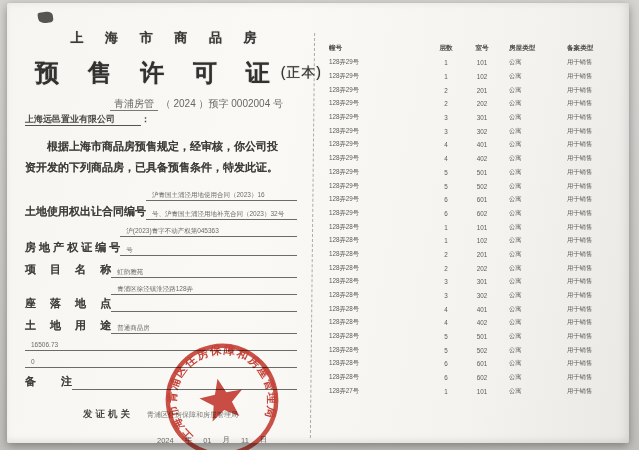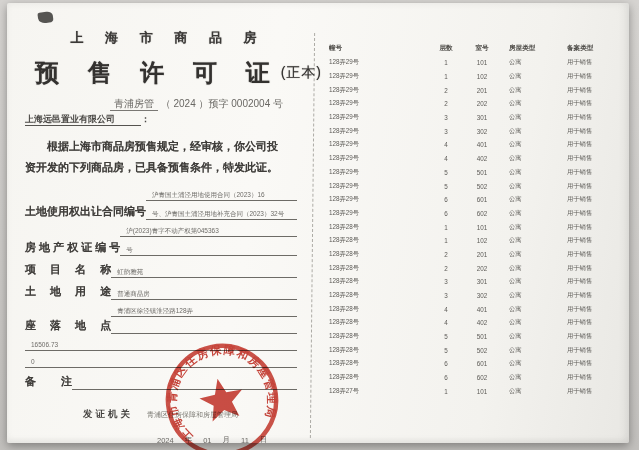--- a/index.html
+++ b/index.html
@@ -125,30 +125,30 @@
               <div class="fval">号</div>
             </div>
           </div>
           <div class="field">
             <span class="flabel">项　 目　 名　 称</span>
             <div class="fvals">
               <div class="fval">虹韵雅苑</div>
             </div>
           </div>
           <div class="field">
-            <span class="flabel">土　 地　 用　 途</span>
-            <div class="fvals">
-              <div class="fval">普通商品房</div>
-            </div>
-          </div>
-          <div class="field">
             <span class="flabel">座　 落　 地　 点</span>
             <div class="fvals">
               <div class="fval">青浦区徐泾镇淮泾路128弄</div>
               <div class="fval"></div>
+            </div>
+          </div>
+          <div class="field">
+            <span class="flabel">土　 地　 用　 途</span>
+            <div class="fvals">
+              <div class="fval">普通商品房</div>
             </div>
           </div>
           <div class="field">
             <div class="fvals">
               <div class="fval">16506.73</div>
             </div>
           </div>
           <div class="field">
             <div class="fvals">
               <div class="fval">0</div>

